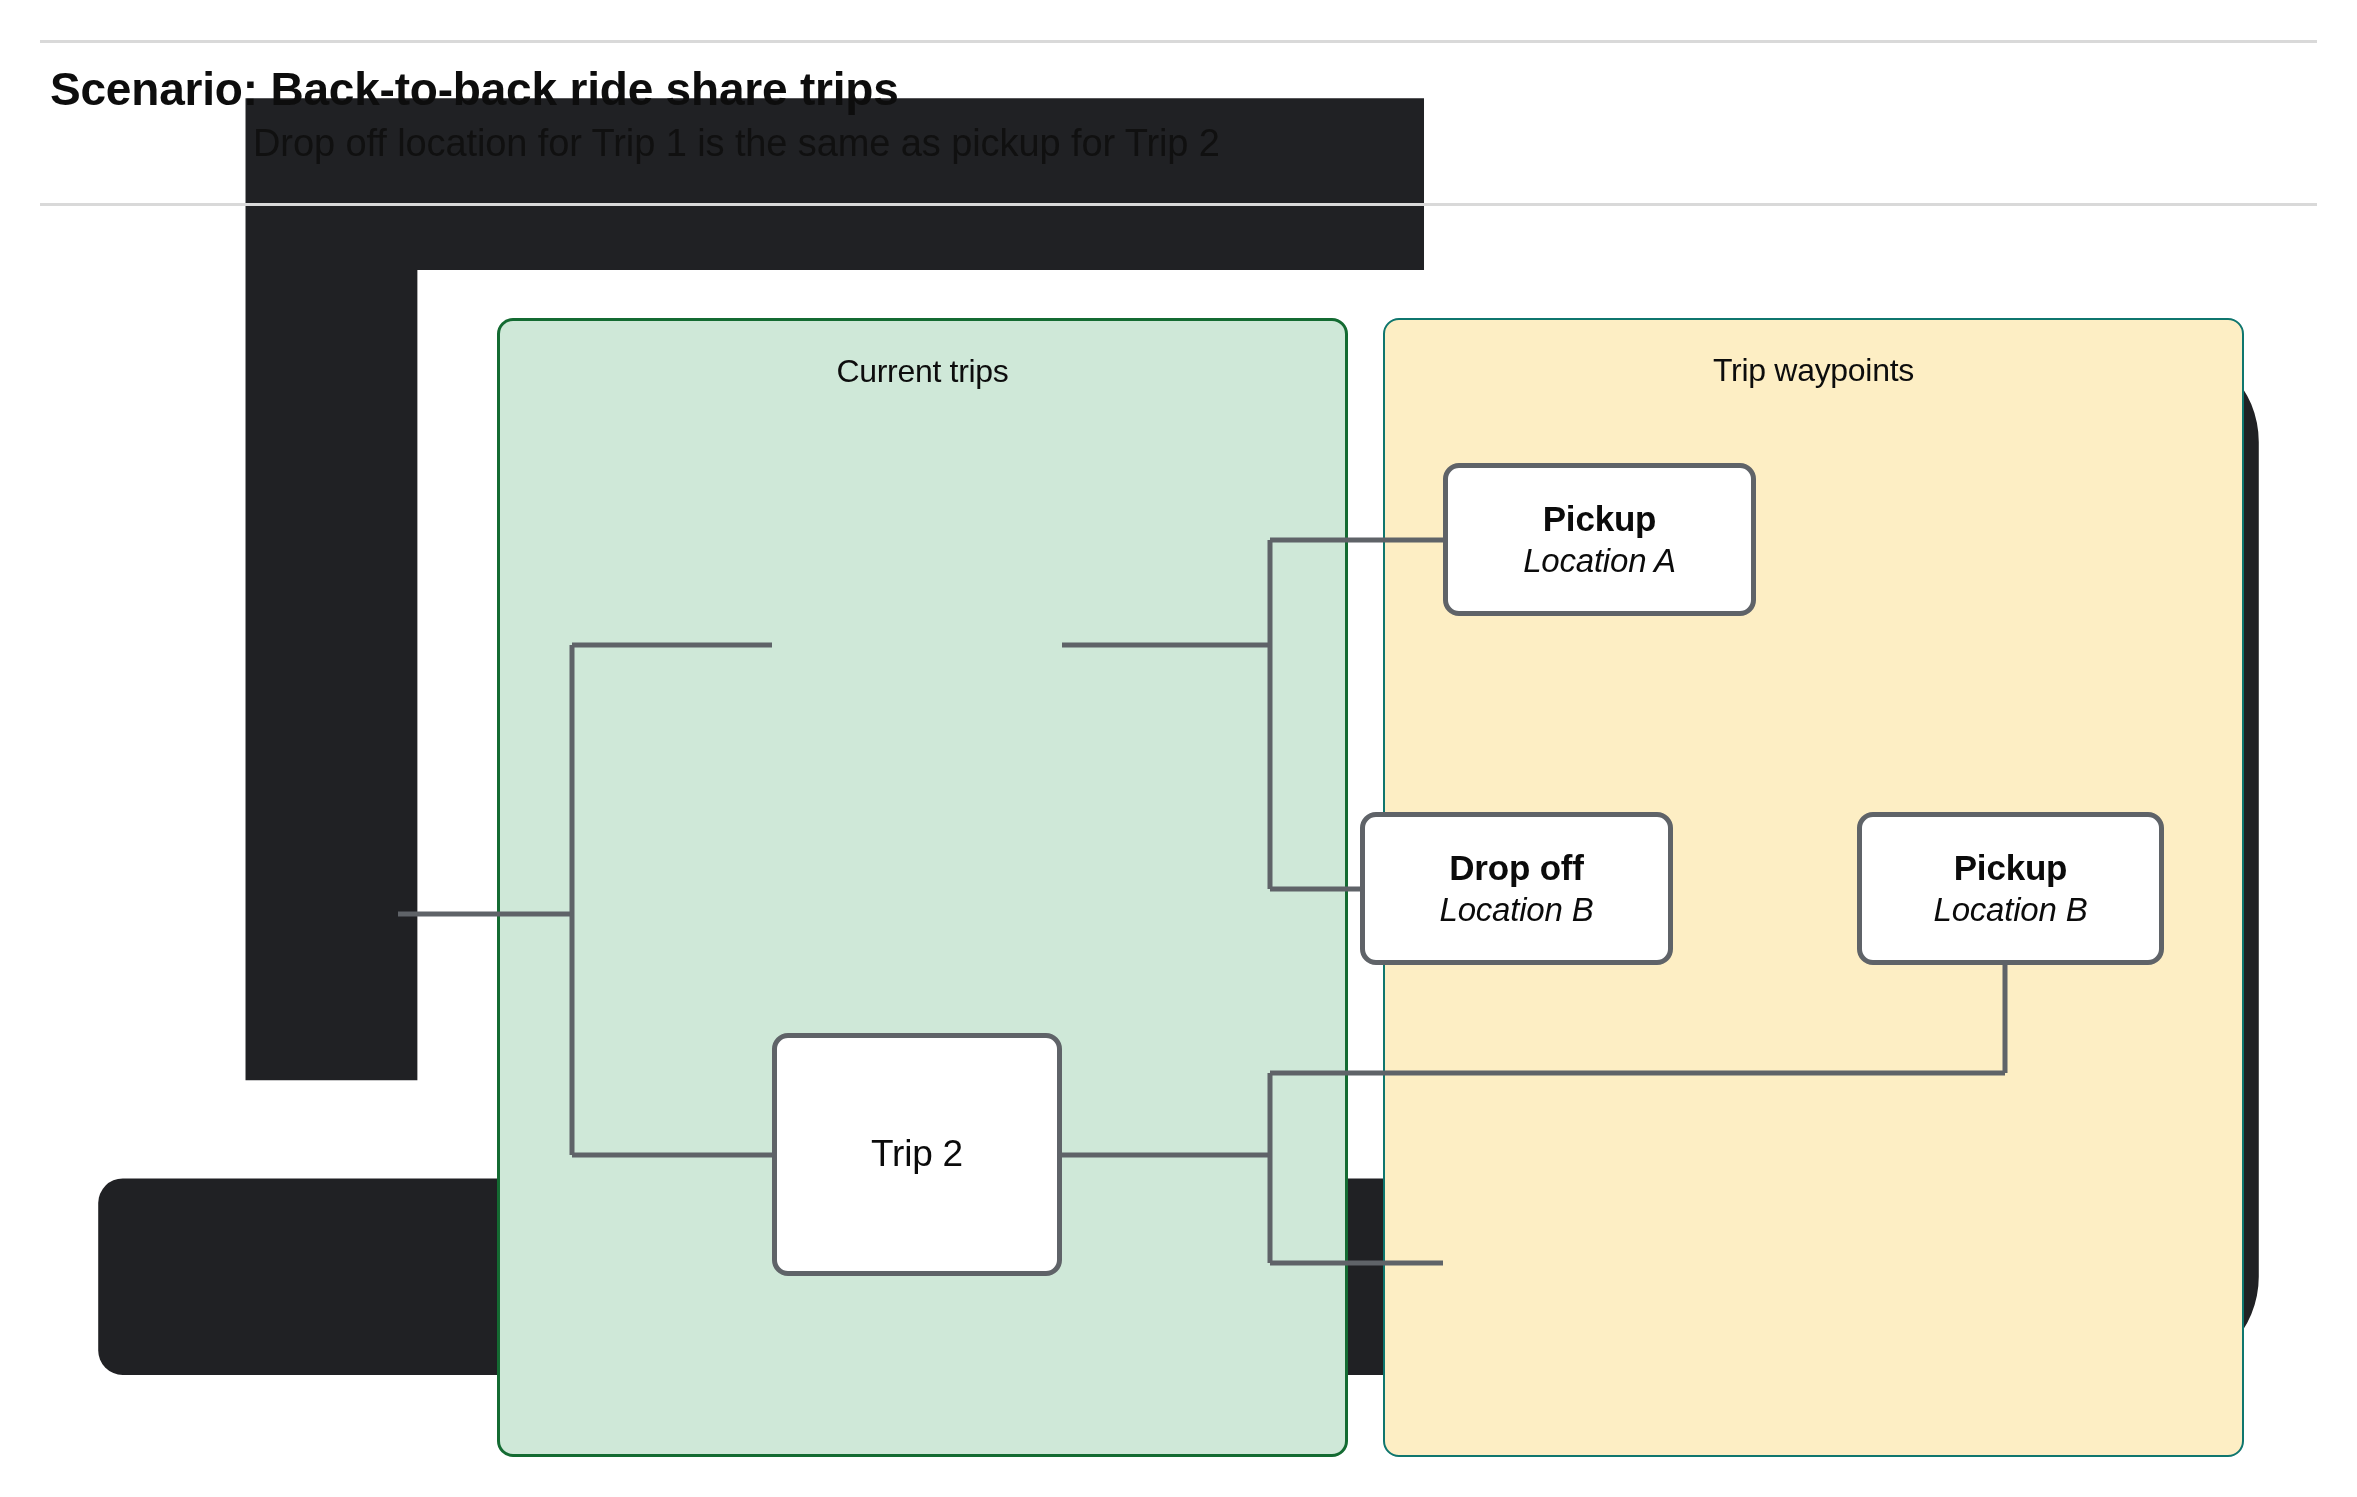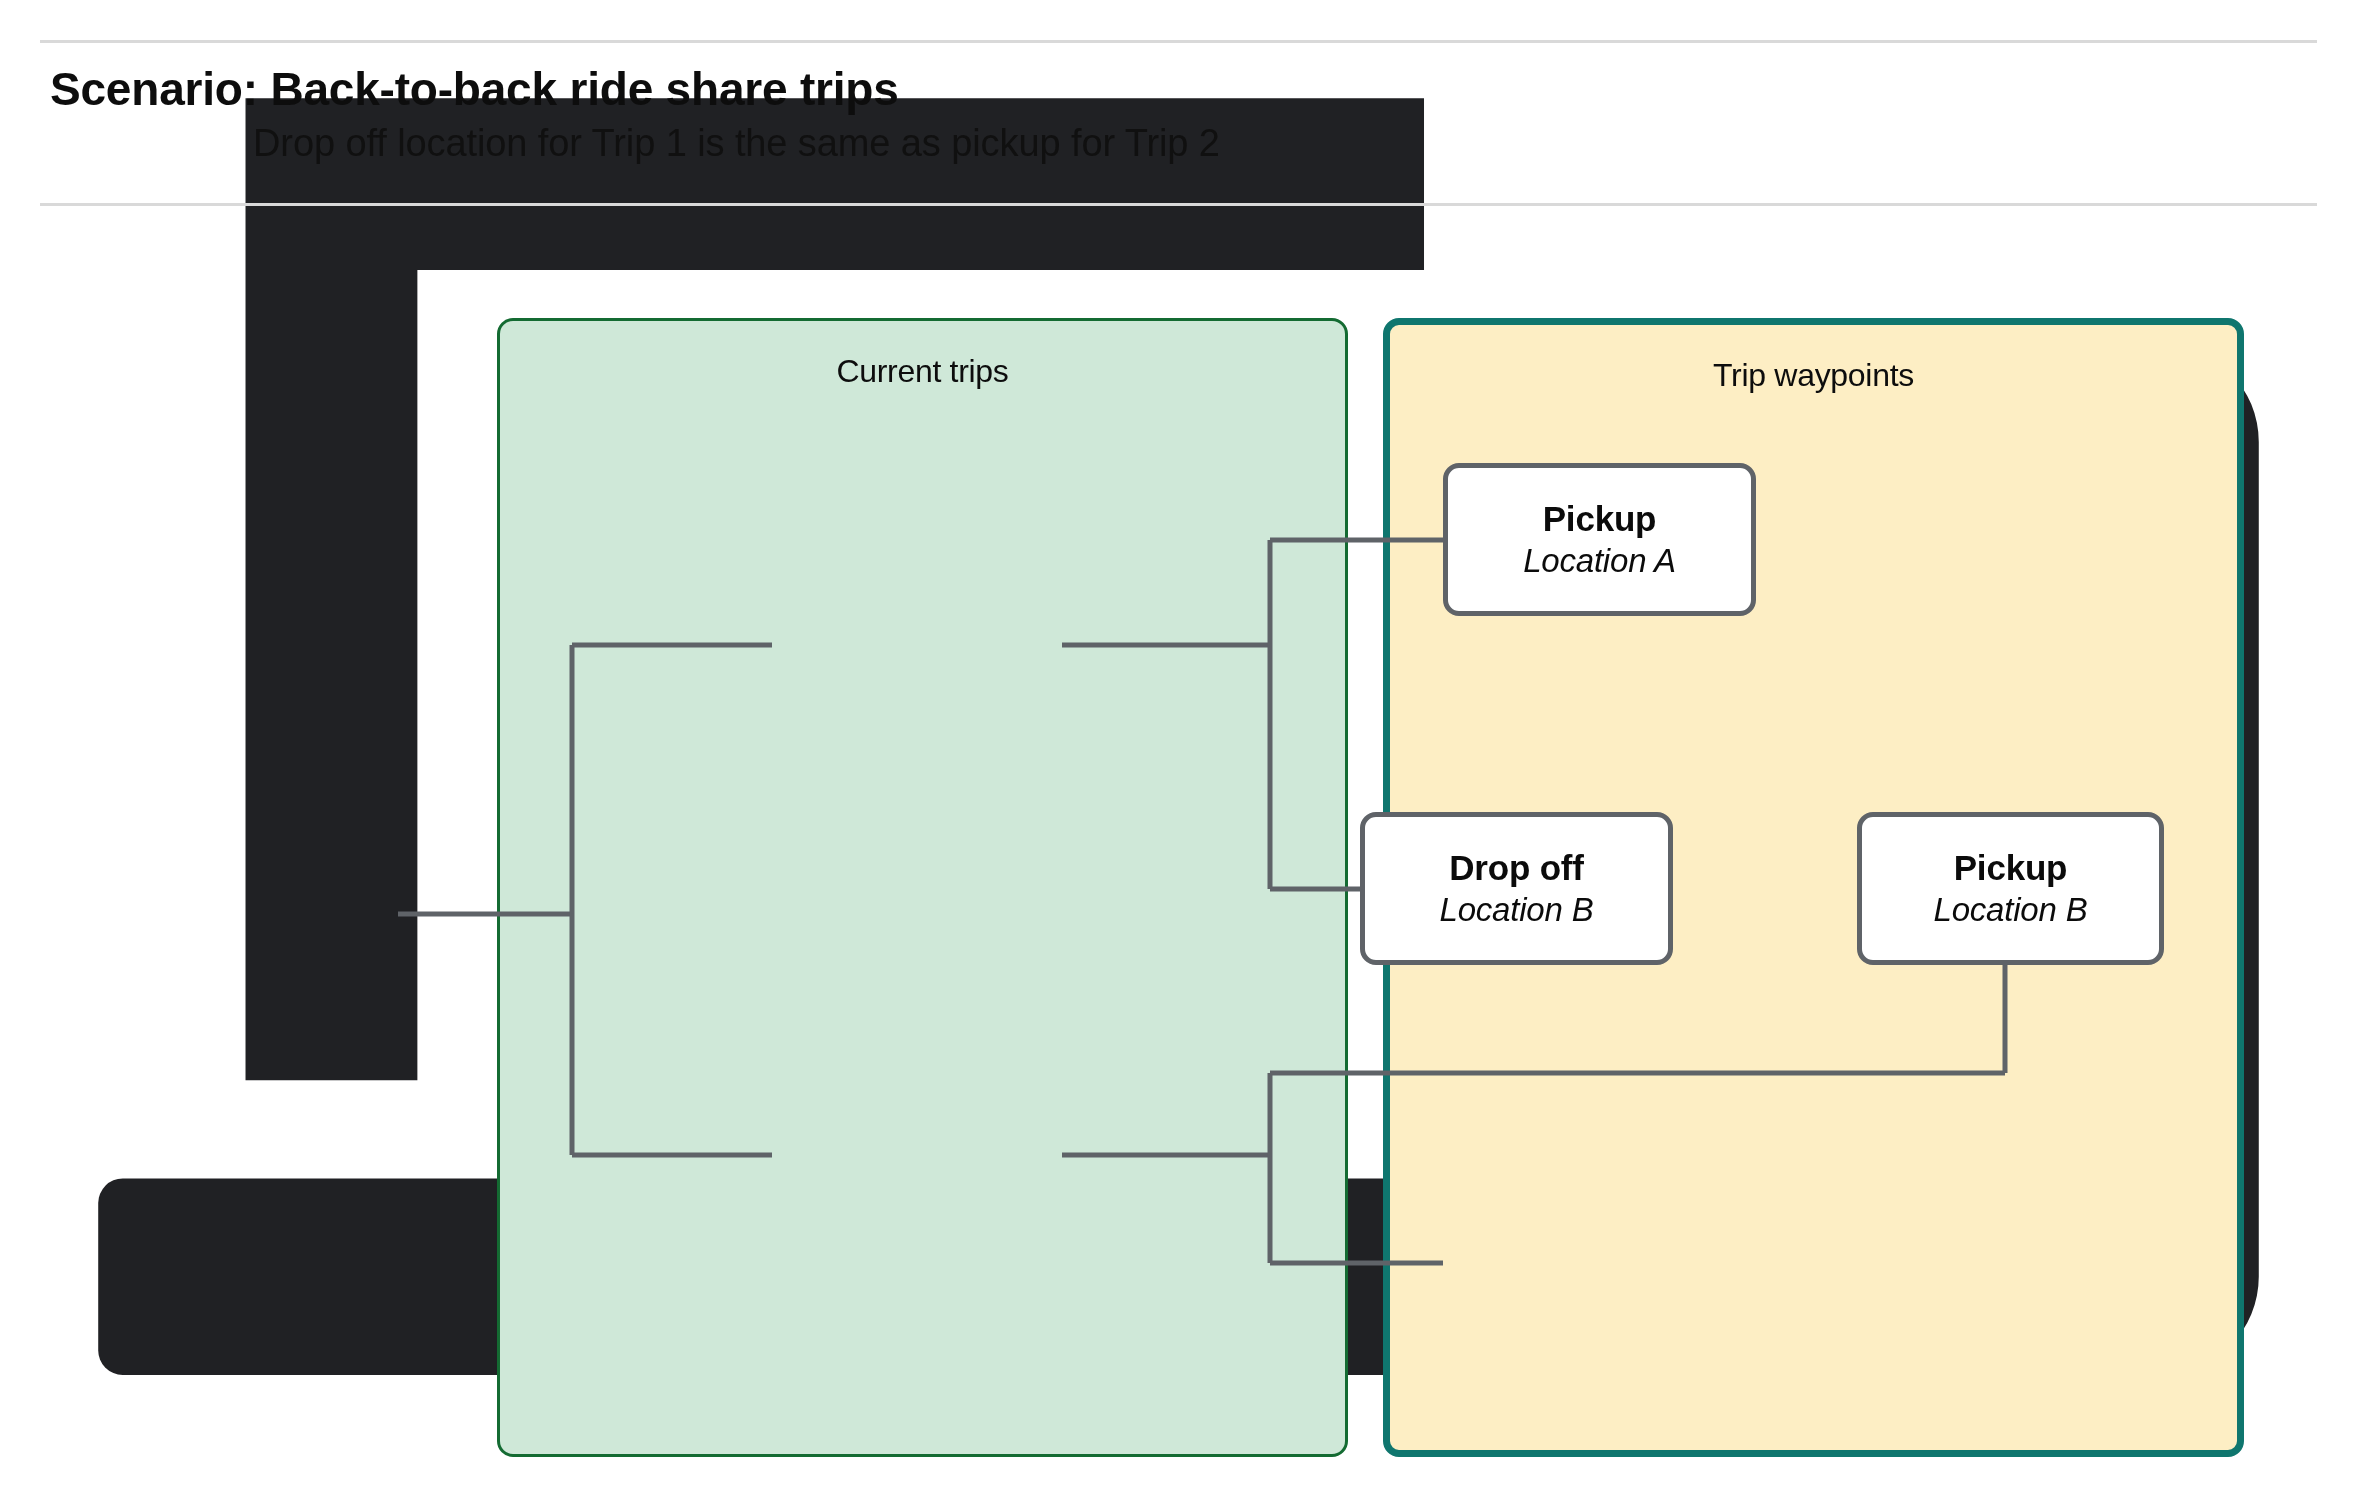--- a/index.html
+++ b/index.html
@@ -61,21 +61,21 @@
     height: 1139px;
     background: #cfe8d8;
     border: 3px solid #146b32;
   }
   #panel-trip-waypoints {
     left: 1383px;
     top: 318px;
     width: 861px;
     height: 1139px;
     background: #fdeec4;
-    border: 7px solid #0f766e;
+    border: 2px solid #0f766e;
   }
   .panel-title {
     position: absolute;
     top: 32px;
     left: 0;
     width: 100%;
     text-align: center;
     font-size: 32px;
     font-weight: 400;
     color: #0d0d0d;
@@ -182,20 +182,23 @@
 
         <path d="M70 14 h18 a4 4 0 0 1 4 4 v34 a4 4 0 0 1 -4 4 h-18 a4 4 0 0 1 -4 -4 v-34 a4 4 0 0 1 4 -4 z
                  M72 21 h14 v28 h-14 z"></path>
       </g>
     </svg>
     
     
   </div>
 
 
+  <div class="node trip" id="node-trip-2">
+    <div class="node-title">Trip 2</div>
+  </div>
 
   <div class="node wp" id="node-pickup-a">
     <div class="node-title">Pickup</div>
     <div class="node-sub">Location A</div>
   </div>
 
   <div class="node wp" id="node-dropoff-b">
     <div class="node-title">Drop off</div>
     <div class="node-sub">Location B</div>
   </div>

